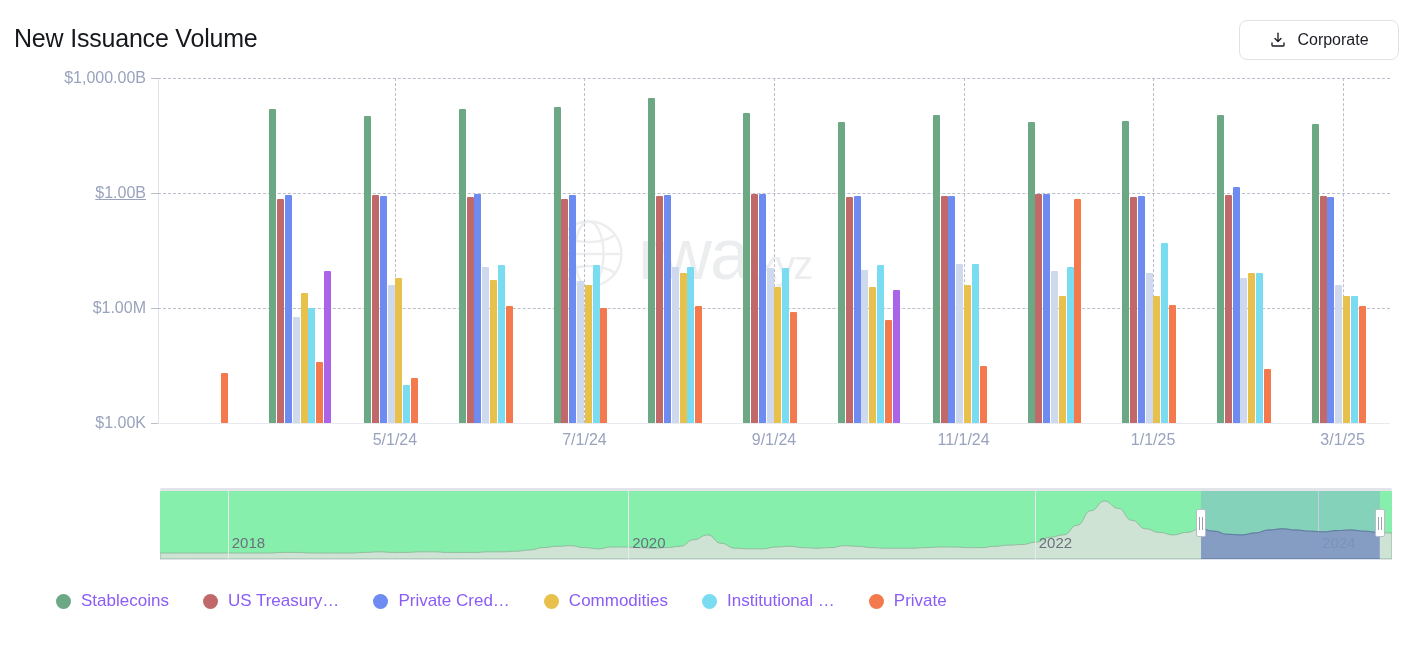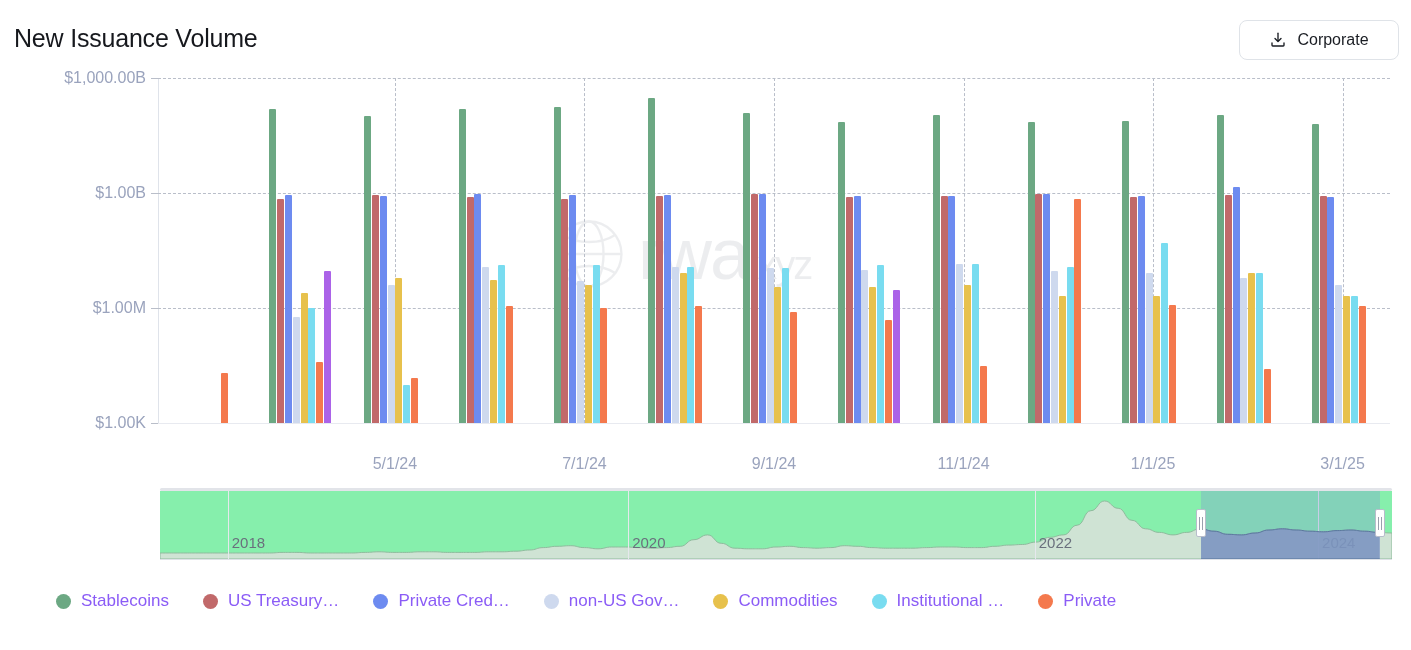--- a/index.html
+++ b/index.html
@@ -75,21 +75,21 @@
   .wm-text {
     font-size: 72px; color: #c3c6cc; letter-spacing: -2px;
     font-family: "Liberation Sans", sans-serif;
   }
   .wm-text .sm { font-size: 40px; }
 
   
   .x-labels { position: absolute; left: 158px; top: 353px; width: 1232px; height: 30px; }
   .x-lab {
     position: absolute; top: 0; font-size: 16px; color: #9aa3bd;
-    transform: translateX(-50%); white-space: nowrap; margin-top: 24px;
+    transform: translateX(-50%); white-space: nowrap;
   }
 
   
   .nav-wrap { position: absolute; left: 160px; top: 488px; width: 1232px; height: 78px; }
   .nav-top-line {
     position: absolute; left: 0; top: 0; width: 1232px; height: 3px;
     background: #e2e4e9; border-radius: 2px;
   }
   .nav-body {
     position: absolute; left: 0; top: 3px; width: 1232px; height: 68px;
@@ -148,21 +148,21 @@
         </svg>
       </span>
       <span class="lbl">Corporate</span>
     </div>
   </div>
 
   <div class="plot-wrap">
     <div class="y-labels" id="yLabels">
         <div class="y-lab" style="top: 345px;">$1.00K</div>
         <div class="y-lab" style="top: 230px;">$1.00M</div>
-        <div class="y-lab" style="top: 115px;">$1.00B</div>
+        <div class="y-lab" style="top: 115px; text-decoration: underline;">$1.00B</div>
         <div class="y-lab" style="top: 0px;">$1,000.00B</div>
       </div>
     <div class="plot-area" id="plotArea">
       <div class="y-axis-line"></div>
       <div class="watermark">
         <svg width="82" height="82" viewBox="0 0 48 48" fill="none" stroke="#c3c6cc" stroke-width="1.4">
           <circle cx="24" cy="24" r="19"></circle>
           <ellipse cx="24" cy="24" rx="8.5" ry="19"></ellipse>
           <line x1="5" y1="24" x2="43" y2="24"></line>
           <path d="M9 13c4 2.6 9.2 4 15 4s11-1.4 15-4"></path>
@@ -326,24 +326,20 @@
       </div>
       <div class="legend-item">
         <span class="legend-dot" style="background: rgb(193, 105, 106);"></span>
         <span class="legend-lbl">US Treasury…</span>
       </div>
       <div class="legend-item">
         <span class="legend-dot" style="background: rgb(109, 139, 240);"></span>
         <span class="legend-lbl">Private Cred…</span>
       </div>
       <div class="legend-item">
-        <span class="legend-dot" style="background: rgb(206, 217, 238);"></span>
-        <span class="legend-lbl">non-US Gov…</span>
-      </div>
-      <div class="legend-item">
         <span class="legend-dot" style="background: rgb(231, 193, 76);"></span>
         <span class="legend-lbl">Commodities</span>
       </div>
       <div class="legend-item">
         <span class="legend-dot" style="background: rgb(121, 220, 240);"></span>
         <span class="legend-lbl">Institutional …</span>
       </div>
       <div class="legend-item">
         <span class="legend-dot" style="background: rgb(244, 121, 77);"></span>
         <span class="legend-lbl">Private</span>

